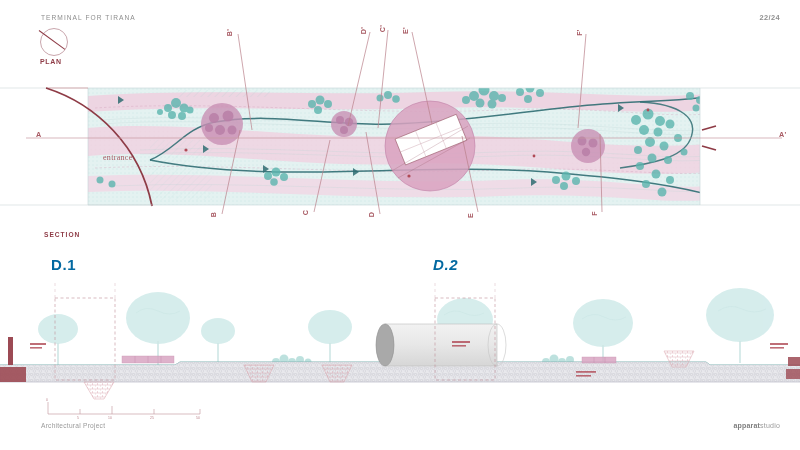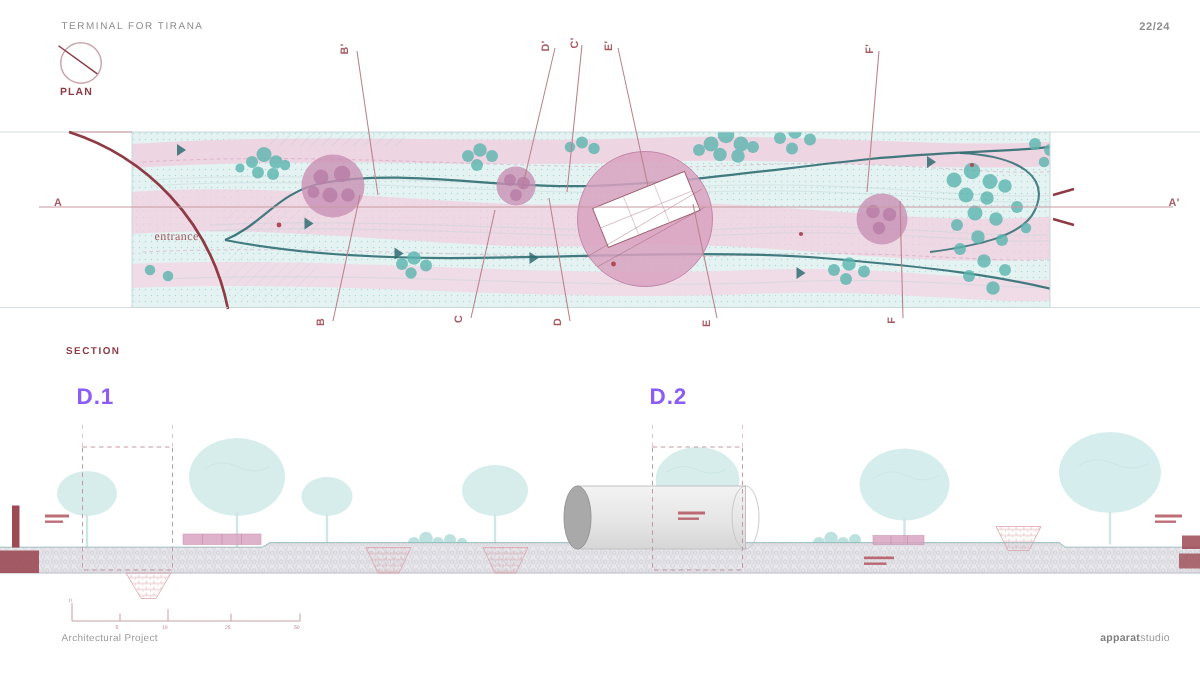--- a/index.html
+++ b/index.html
@@ -33,24 +33,24 @@
   .plan-badge .lbl{
     position:absolute;left:6px;top:30px;font-size:7px;font-weight:bold;
     letter-spacing:.7px;color:#8e3b46;
   }
   .section-lbl{
     position:absolute;left:44px;top:231px;font-size:6.6px;font-weight:bold;
     letter-spacing:1px;color:#8e3b46;text-transform:uppercase;
   }
   .dhead{
     position:absolute;font-size:15px;font-weight:bold;letter-spacing:.6px;
-    color:#8b5cf6;
+    color:#0369a1;
   }
   .dhead.d1{left:51px;top:256px;}
-  .dhead.d2{left:433px;top:256px;}
+  .dhead.d2{left:433px;top:256px;font-style:italic;}
   .footer-left{
     position:absolute;left:41px;top:422px;font-size:6.6px;color:#9a9a9a;
     letter-spacing:.25px;
   }
   .footer-right{
     position:absolute;right:20px;top:422px;font-size:7px;color:#9a9a9a;
     letter-spacing:.2px;
   }
   .footer-right b{color:#7e7e7e;font-weight:bold;}
 

